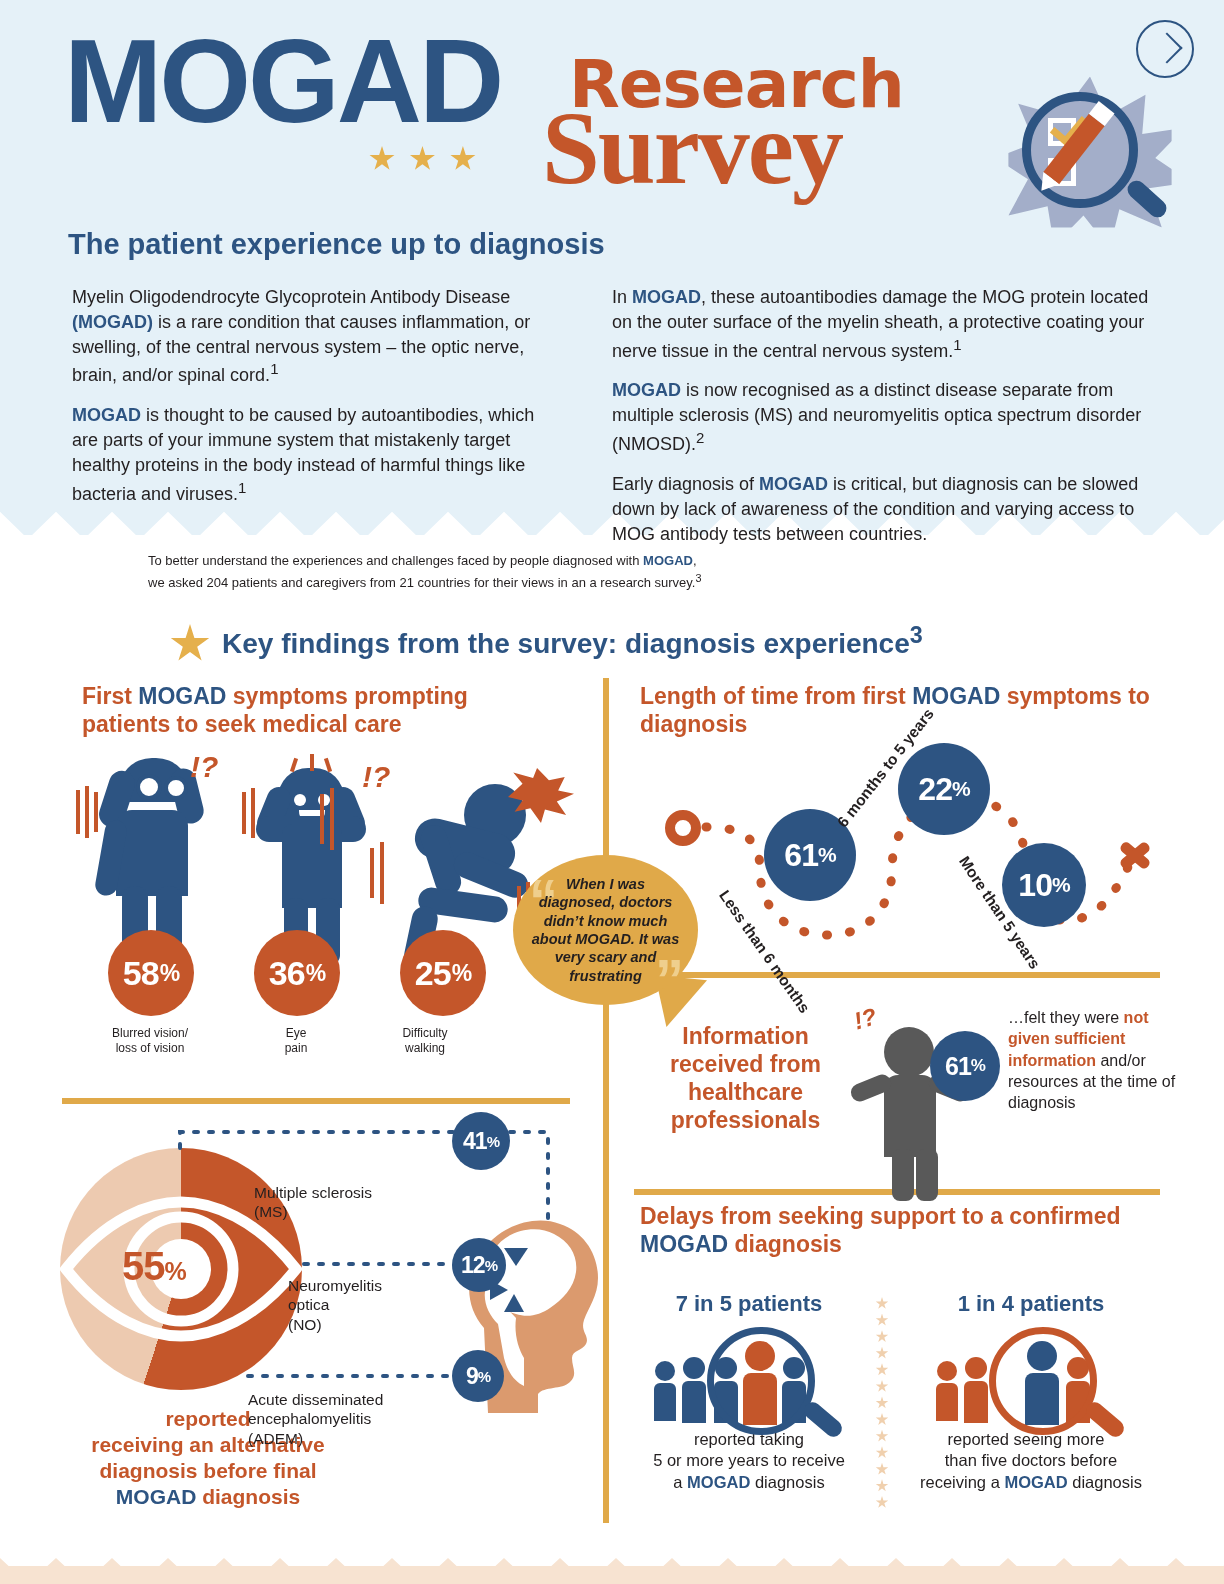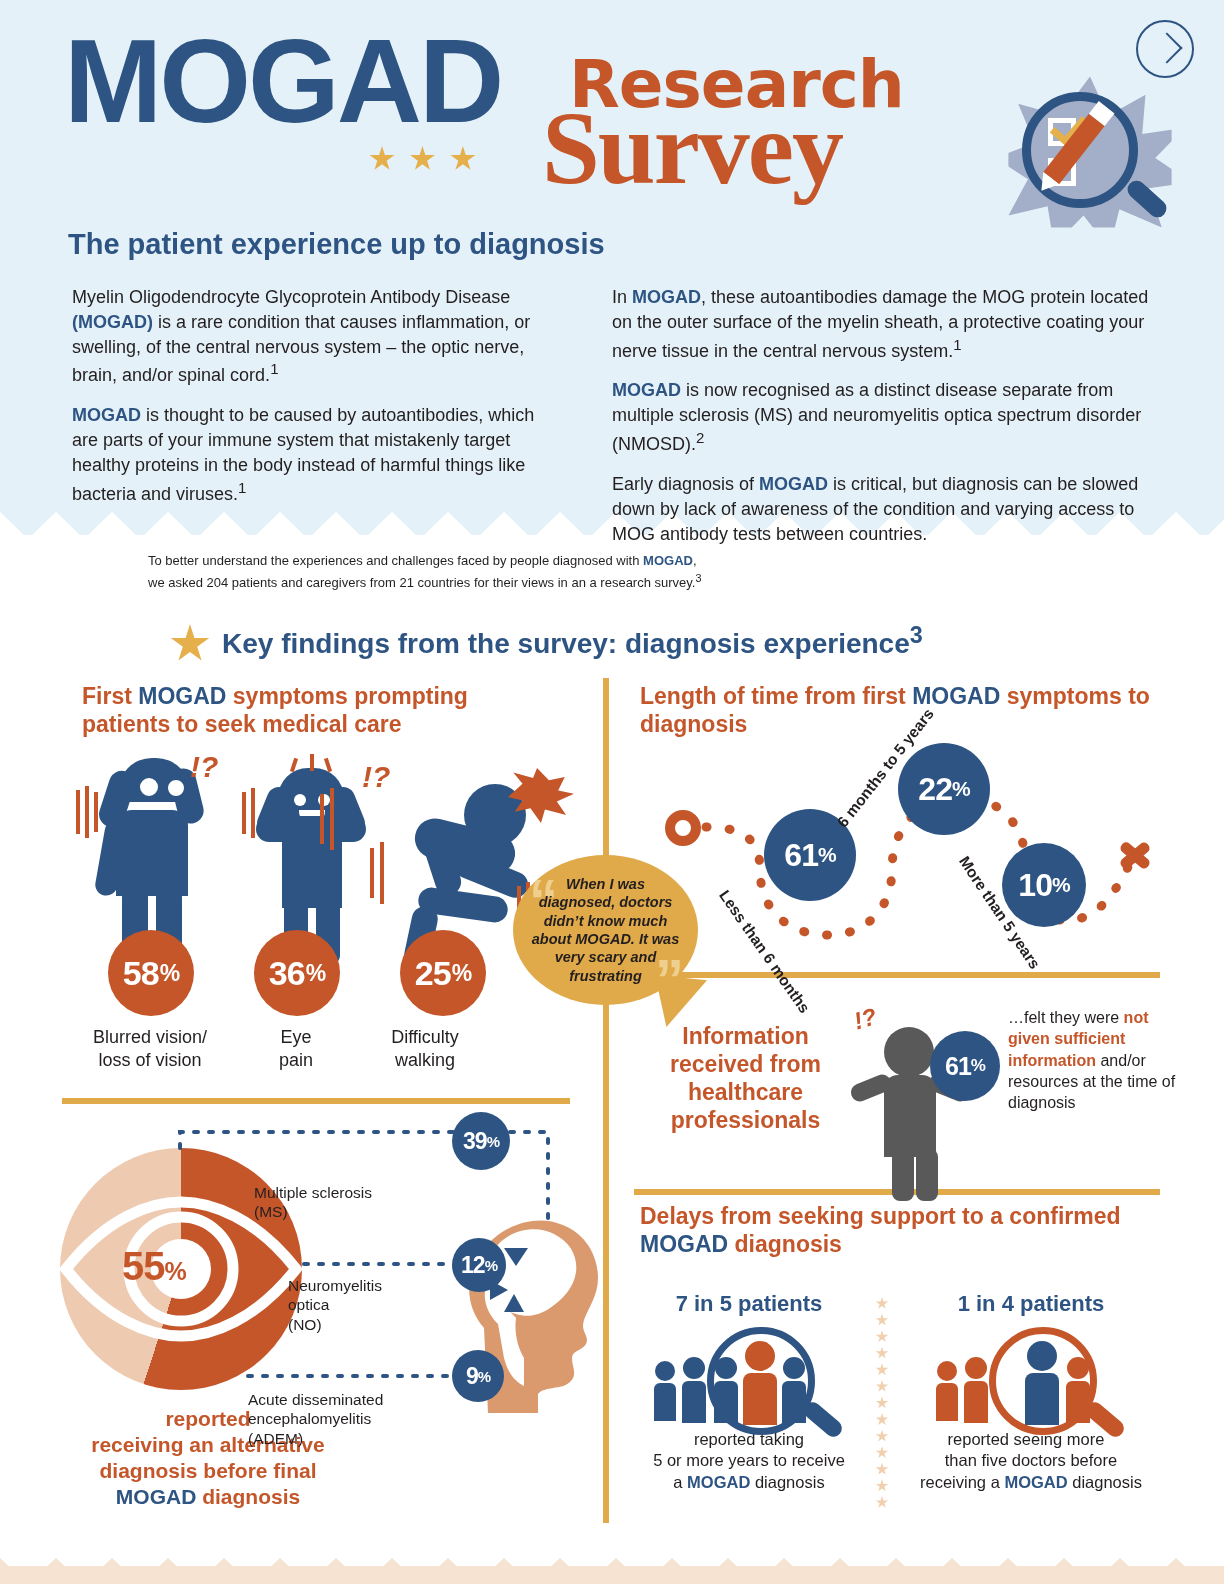--- a/index.html
+++ b/index.html
@@ -150,21 +150,21 @@
   #symptoms{position:absolute;left:62px;top:740px;width:510px;height:330px;}
   .fig{position:absolute;}
   .pct-circle{
     position:absolute;border-radius:50%;background:#c4562a;color:#ffffff;
     display:flex;align-items:center;justify-content:center;
     font-weight:bold;letter-spacing:-1px;
   }
   .pct-circle .num{font-size:34px;}
   .pct-circle .sym{font-size:23px;margin-left:1px;}
   .sym-label{
-    position:absolute;text-align:center;font-size:18px;line-height:1.25;color:#231f20;
+    position:absolute;text-align:center;font-size:12px;line-height:1.25;color:#231f20;
   }
   .pbody{position:absolute;background:#2d5482;}
 
   
   #quote{
     position:absolute;left:513px;top:855px;width:185px;height:150px;
     background:#e0a949;border-radius:50%/50%;
     display:flex;align-items:center;justify-content:center;text-align:center;
     font-style:italic;font-weight:bold;font-size:14.5px;line-height:1.26;color:#231f20;
     padding:0 14px;box-sizing:border-box;z-index:5;
@@ -574,21 +574,21 @@
              C82,107 70,110 58,106 C44,102 32,92 28,78 C24,64 28,52 36,42 Z" fill="#ffffff"></path>
     <path d="M28,78 C24,92 30,106 40,116 L46,150 C50,166 58,174 66,178 L66,150
              C60,140 56,126 58,110 Z" fill="#ffffff"></path>
     <polygon points="46,40 70,40 58,58" fill="#2d5482"></polygon>
     <polygon points="32,72 32,92 50,82" fill="#2d5482"></polygon>
     <polygon points="46,104 66,104 56,86" fill="#2d5482"></polygon>
   </svg>
 
   <div class="dx-label" style="left:196px;top:28px;width:180px;margin-top:37px;">Multiple sclerosis<br>(MS)</div>
   <div class="dx-circle" style="left:394px;top:-6px;width:58px;height:58px;">
-    <span class="num">39</span>
+    <span class="num">41</span>
       <span class="sym">%</span>
   </div>
 
   <div class="dx-label" style="left:230px;top:158px;width:130px;">Neuromyelitis<br>optica<br>(NO)</div>
   <div class="dx-circle" style="left:394px;top:120px;width:54px;height:54px;">
     <span class="num">12</span>
       <span class="sym">%</span>
   </div>
 
   <div class="dx-label" style="left:190px;top:272px;width:190px;">Acute disseminated<br>encephalomyelitis<br>(ADEM)</div>

